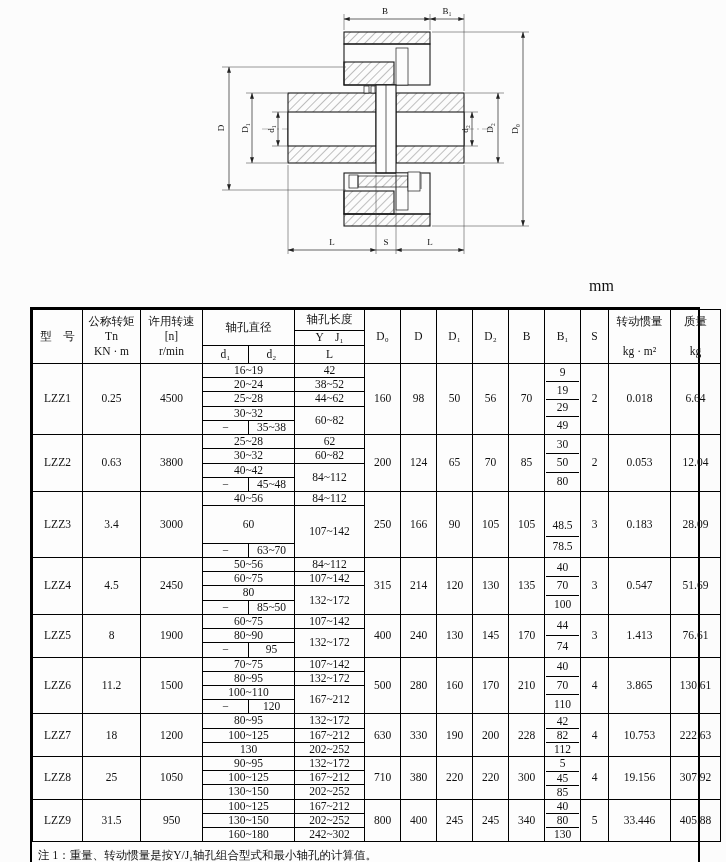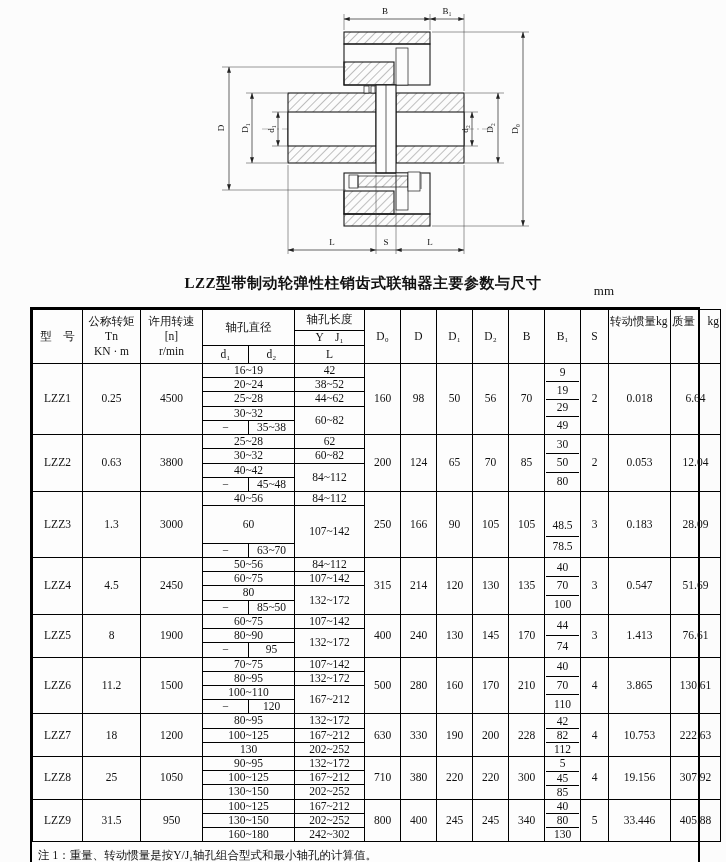--- a/index.html
+++ b/index.html
@@ -15,35 +15,35 @@
   svg text { font-family: "Liberation Serif", "DejaVu Serif", serif; font-size: 9px; fill: #111; }
   .part   { stroke: #1a1a1a; stroke-width: 1.1; }
   .pthin  { stroke: #1a1a1a; stroke-width: 0.7; }
   .cl     { stroke: #8a8a8a; stroke-width: 0.6; stroke-dasharray: 12 3 2 3; }
   .dim    { stroke: #222; stroke-width: 0.7; }
   .ext    { stroke: #444; stroke-width: 0.55; }
 
   .title-row { position: relative; height: 24px; margin-top: 6px; }
   .doc-title { position: absolute; left: 0; right: 0; text-align: center;
                font-size: 15px; font-weight: bold; letter-spacing: .5px; }
-  .unit-label { position: absolute; right: 112px; top: 9px; font-size: 13px; }
+  .unit-label { position: absolute; right: 112px; top: 3px; font-size: 16px; }
 
   .table-wrap { margin: 9px 26px 0 30px; border: 2px solid #000; background: #fdfdfd; }
   table.spec { width: 100%; border-collapse: collapse; table-layout: fixed; }
   .spec th, .spec td {
     border: 1px solid #000; text-align: center; vertical-align: middle;
     padding: 0 1px; font-weight: normal; font-size: 11.5px; line-height: 1.15;
     overflow: hidden; white-space: nowrap;
   }
   .spec thead tr.h1 { height: 21px; }
   .spec thead tr.h2 { height: 15px; }
   .spec thead tr.h3 { height: 18px; }
   .spec tbody tr { height: 14px; }
   .hdr-3line div { line-height: 1.3; }
-  .hdr-spread { display: flex; flex-direction: row; justify-content: space-between;
+  .hdr-spread { display: flex; flex-direction: column; justify-content: space-between;
                 height: 50px; padding: 3px 0; }
   .b1cell { padding: 0; }
   .b1stack { display: flex; flex-direction: column; width: 100%; }
   .b1stack > div { flex: 1; display: flex; align-items: center; justify-content: center;
                    border-bottom: 1px solid #000; }
   .b1stack > div:last-child { border-bottom: none; }
   .notes { padding: 4px 8px 10px 6px; font-size: 11.5px; line-height: 1.65; }
   .notes .n2 { padding-left: 25px; font-weight: bold; }
 </style>
 </head>
@@ -163,21 +163,20 @@
     <line class="dim" x1="376" y1="250" x2="396" y2="250"></line>
     <line class="dim" x1="396" y1="250" x2="464" y2="250" marker-start="url(#arr)" marker-end="url(#arr)"></line>
     <text x="332" y="245" text-anchor="middle">L</text>
     <text x="386" y="245" text-anchor="middle">S</text>
     <text x="430" y="245" text-anchor="middle">L</text>
   </g>
 </svg>
 </div>
 
 <div class="title-row">
-  <div class="doc-title">LZZ型带制动轮弹性柱销齿式联轴器主要参数与尺寸</div>
   <div class="unit-label">mm</div>
 </div>
 
 <div class="table-wrap">
   <table class="spec">
     <colgroup>
       <col style="width:50px">
         <col style="width:58px">
         <col style="width:62px">
       <col style="width:46px">
@@ -306,21 +305,21 @@
         <tr>
           <td colspan="2">40~42</td>
           <td rowspan="2">84~112</td>
         </tr>
         <tr>
           <td>−</td>
           <td>45~48</td>
         </tr>
         <tr>
           <td rowspan="3">LZZ3</td>
-          <td rowspan="3">1.3</td>
+          <td rowspan="3">3.4</td>
           <td rowspan="3">3000</td>
           <td colspan="2">40~56</td>
           <td rowspan="1">84~112</td>
           <td rowspan="3">250</td>
           <td rowspan="3">166</td>
           <td rowspan="3">90</td>
           <td rowspan="3">105</td>
           <td rowspan="3">105</td>
           <td rowspan="3" class="b1cell">
             <div class="b1stack" style="height: 41px; margin-top: 24px;">

